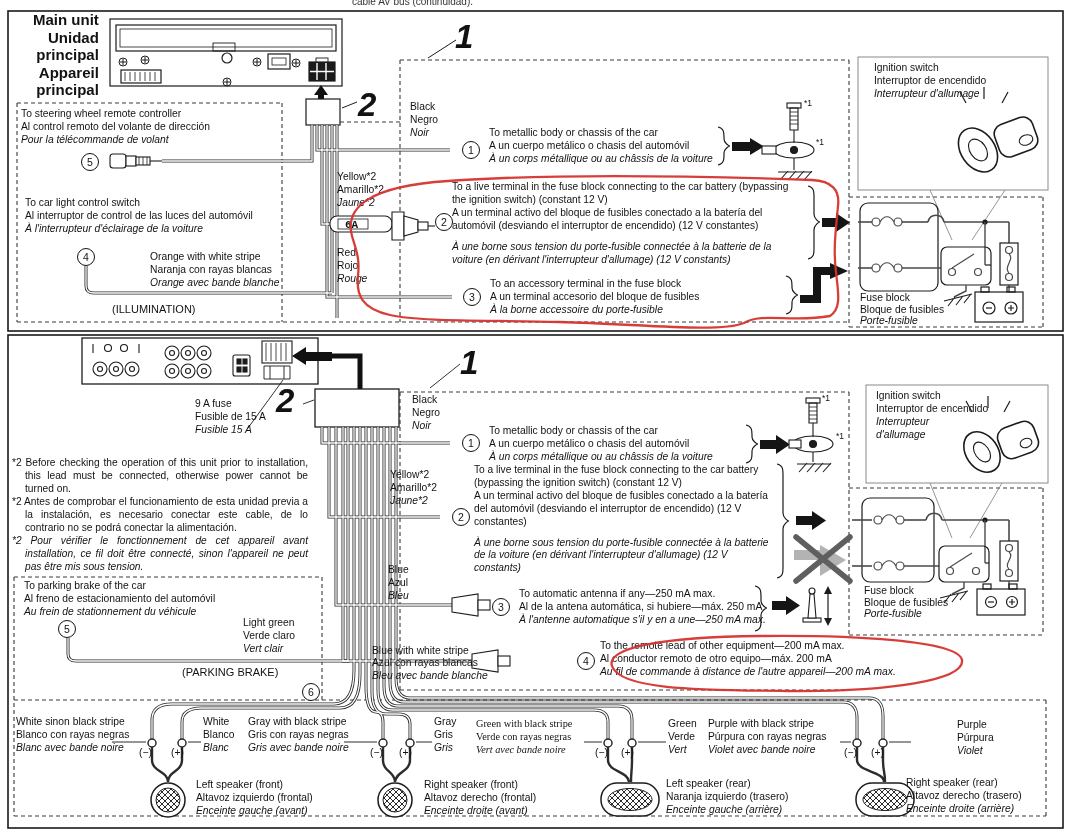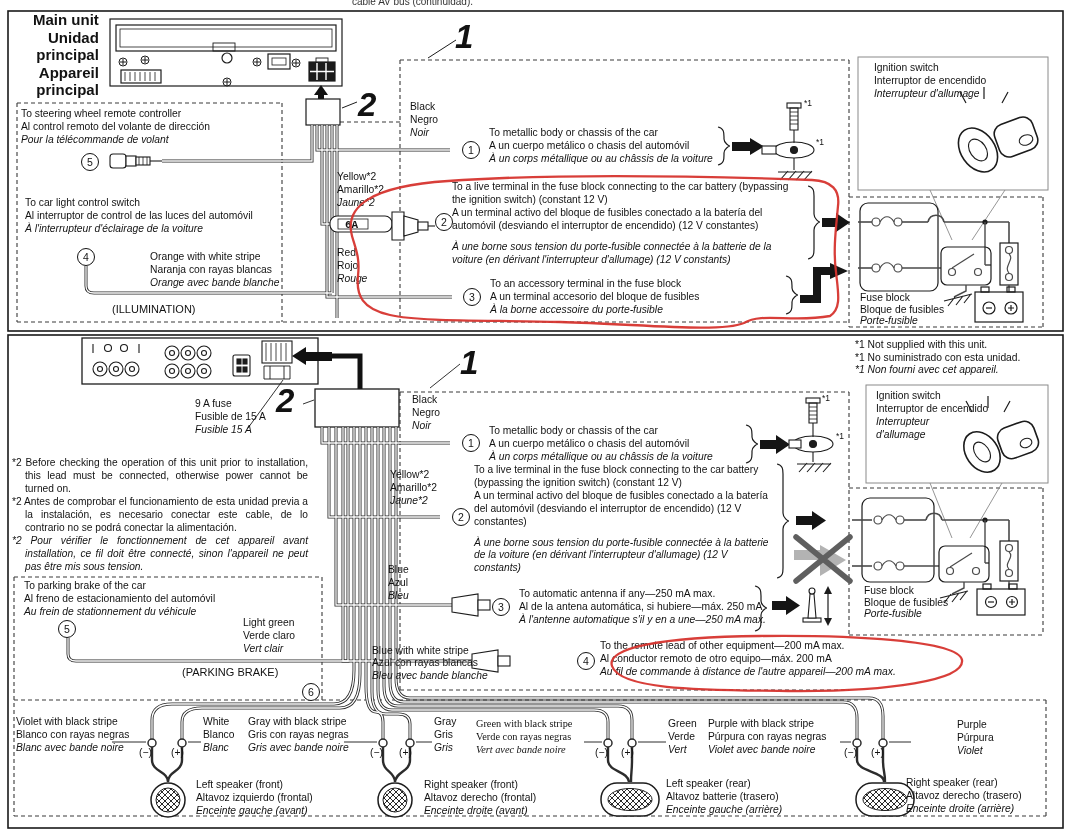--- a/index.html
+++ b/index.html
@@ -475,25 +475,20 @@
 <div class="lbl tri" style="left:195px;top:397px;">
       <div>9 A fuse</div>
       <div>Fusible de 15 A</div>
       <div>Fusible 15 A</div>
     </div>
 <div class="lbl blockp wrapb" style="left:12px;top:456px;width:296px;text-align:justify;">
   <p>*2 Before checking the operation of this unit prior to installation, this lead must be connected, otherwise power cannot be turned on.</p>
   <p>*2 Antes de comprobar el funcionamiento de esta unidad previa a la instalación, es necesario conectar este cable, de lo contrario no se podrá conectar la alimentación.</p>
   <p class="it">*2 Pour vérifier le fonctionnement de cet appareil avant installation, ce fil doit être connecté, sinon l'appareil ne peut pas être mis sous tension.</p>
 </div>
-<div class="lbl tri" style="left:855px;top:339px;line-height:12.5px;">
-      <div>*1 Not supplied with this unit.</div>
-      <div>*1 No suministrado con esta unidad.</div>
-      <div>*1 Non fourni avec cet appareil.</div>
-    </div>
 <div class="num" style="left:276px;top:384px;">2</div>
 <div class="num" style="left:460px;top:346px;">1</div>
 <div class="lbl tri" style="left:412px;top:393px;">
       <div>Black</div>
       <div>Negro</div>
       <div>Noir</div>
     </div>
 <div class="circ" style="left:462px;top:434px;">1</div>
 <div class="lbl tri" style="left:489px;top:424px;">
       <div>To metallic body or chassis of the car</div>
@@ -554,21 +549,21 @@
       <div>Interrupteur</div>
       <div>d'allumage</div>
     </div>
 <div class="lbl tri" style="left:864px;top:585px;line-height:11.5px;">
       <div>Fuse block</div>
       <div>Bloque de fusibles</div>
       <div>Porte-fusible</div>
     </div>
 
 <div class="lbl tri" style="left:16px;top:715px;">
-      <div>Violet with black stripe</div>
+      <div>White sinon black stripe</div>
       <div>Blanco con rayas negras</div>
       <div>Blanc avec bande noire</div>
     </div>
 <div class="lbl" style="left:139px;top:746px;">(−)</div>
 <div class="lbl" style="left:171px;top:746px;">(+)</div>
 <div class="lbl tri" style="left:203px;top:715px;">
       <div>White</div>
       <div>Blanco</div>
       <div>Blanc</div>
     </div>
@@ -603,21 +598,21 @@
     </div>
 <div class="lbl" style="left:595px;top:746px;">(−)</div>
 <div class="lbl" style="left:621px;top:746px;">(+)</div>
 <div class="lbl tri" style="left:668px;top:717px;">
       <div>Green</div>
       <div>Verde</div>
       <div>Vert</div>
     </div>
 <div class="lbl tri" style="left:666px;top:777px;">
       <div>Left speaker (rear)</div>
-      <div>Altavoz batterie (trasero)</div>
+      <div>Naranja izquierdo (trasero)</div>
       <div>Enceinte gauche (arrière)</div>
     </div>
 
 <div class="lbl tri" style="left:708px;top:717px;">
       <div>Purple with black stripe</div>
       <div>Púrpura con rayas negras</div>
       <div>Violet avec bande noire</div>
     </div>
 <div class="lbl" style="left:844px;top:746px;">(−)</div>
 <div class="lbl" style="left:871px;top:746px;">(+)</div>

